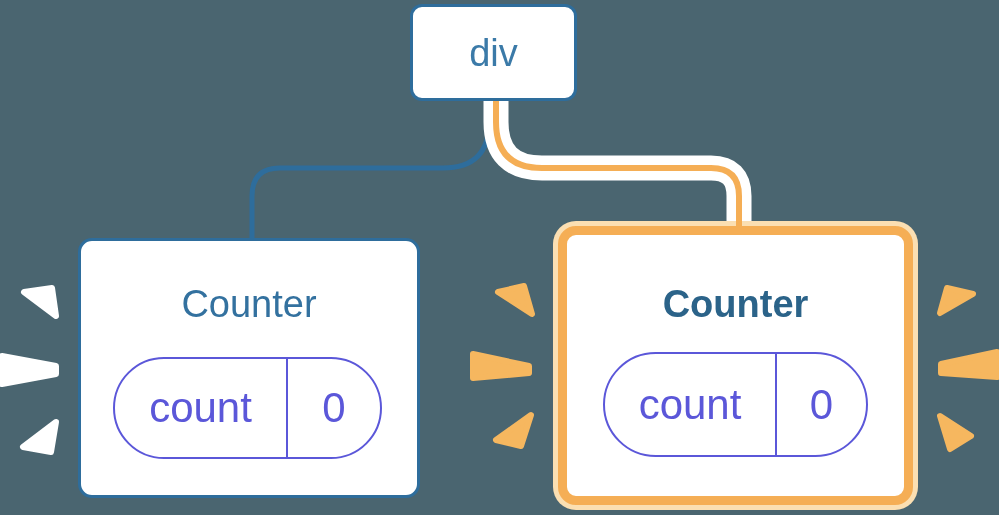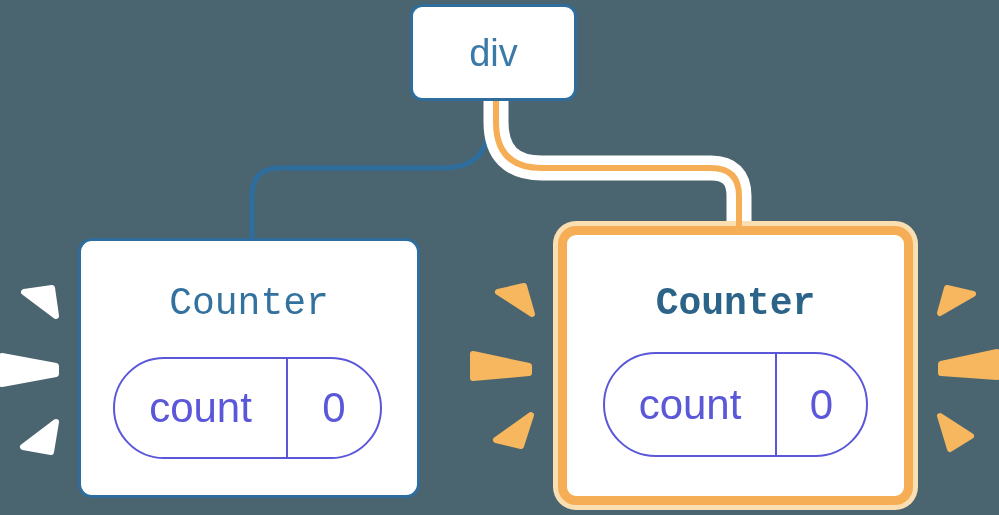--- a/index.html
+++ b/index.html
@@ -59,21 +59,20 @@
     border: 9px solid #F5AE55;
     box-shadow: 0 0 0 5px #FBDFB2;
     border-radius: 18px;
   }
   .card-title {
     position: absolute;
     left: 0; right: 0;
     text-align: center;
     font-size: 38px;
     line-height: 1;
-    font-family: Liberation Mono, monospace;
   }
   .card-left .card-title {
     top: 44px;
     font-weight: 500;
     color: #33719F;
   }
   .card-right .card-title {
     top: 50px;
     font-weight: 700;
     color: #2B6389;

